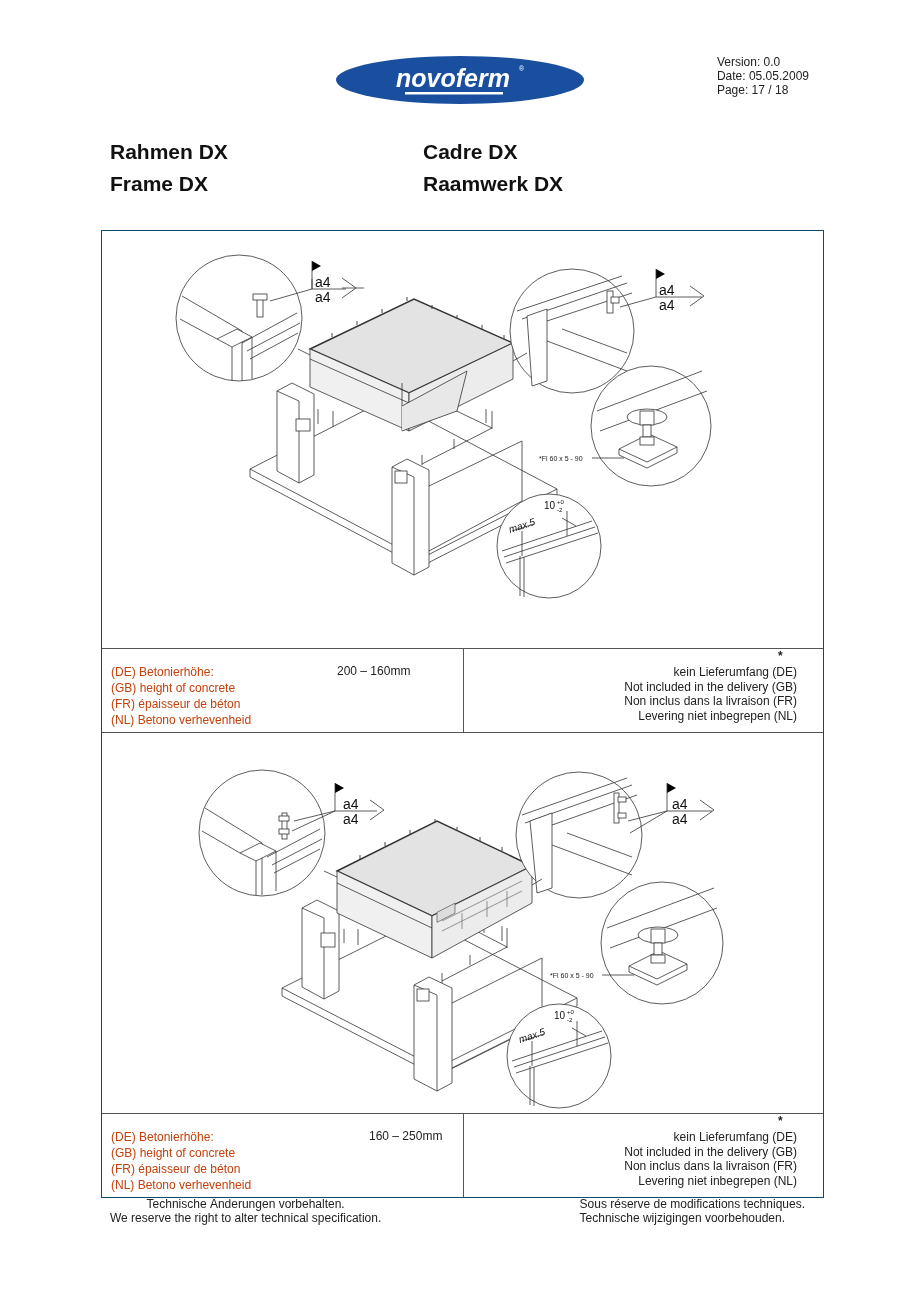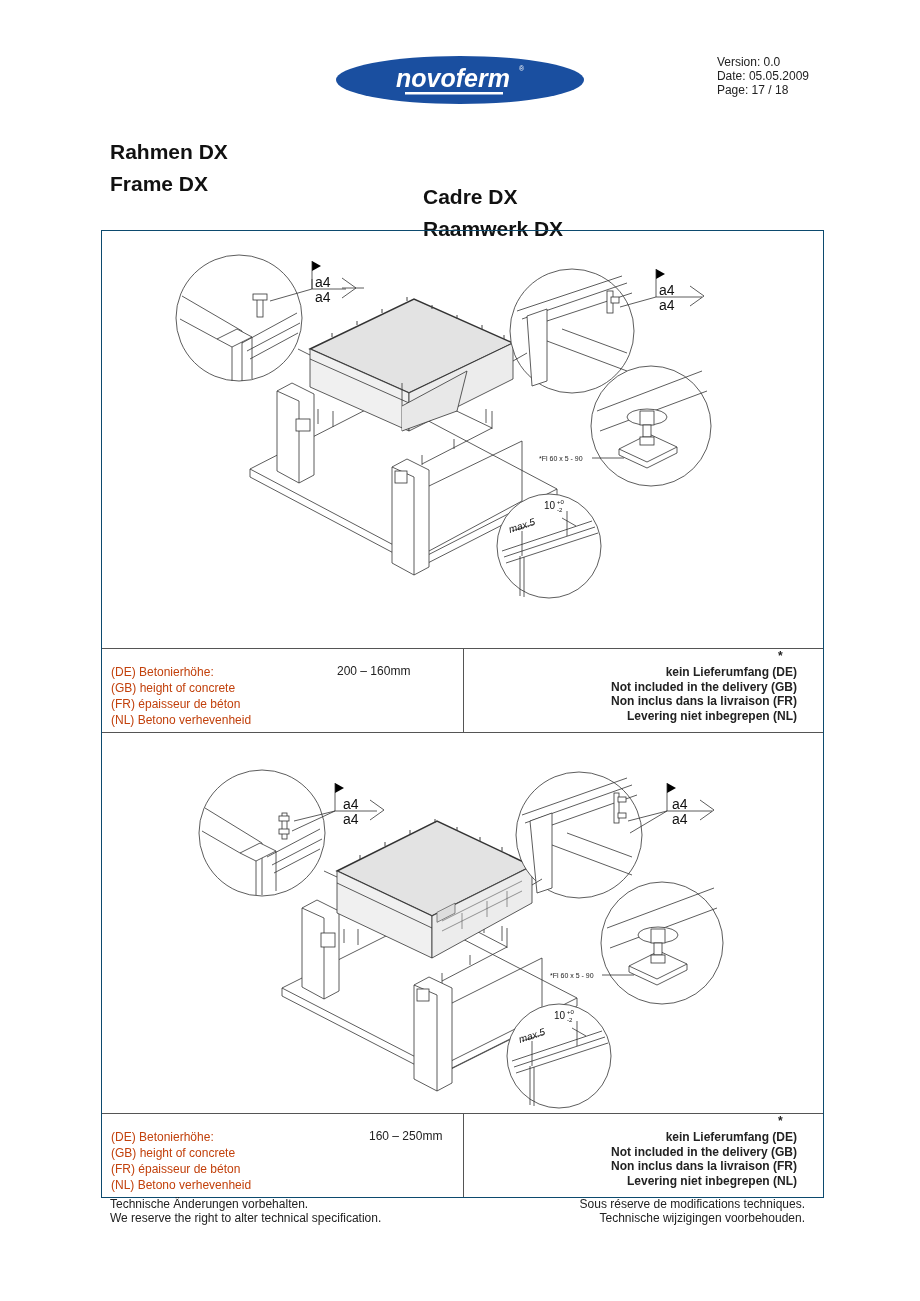--- a/index.html
+++ b/index.html
@@ -2,33 +2,33 @@
 <html><head>
 <meta charset="utf-8">
 <style>
   html, body { margin: 0; padding: 0; background: #ffffff; }
   body { width: 920px; height: 1301px; position: relative; font-family: "Liberation Sans", sans-serif; color: #111; overflow: hidden; }
   .abs { position: absolute; }
   .logo { left: 335px; top: 55px; width: 250px; height: 50px; }
   .meta { right: 111px; top: 55px; font-size: 12px; line-height: 14px; color: #222; }
   .title { font-weight: bold; font-size: 21px; line-height: 32px; }
   .t-left { left: 110px; top: 136px; }
-  .t-right { left: 423px; top: 136px; margin-top: 45px; }
+  .t-right { left: 423px; top: 136px; }
   .sheet { left: 101px; top: 230px; width: 721px; height: 966px; border: 1px solid #0c4a6e; box-sizing: content-box; }
   .hline { position: absolute; left: 0; width: 721px; height: 1px; background: #555; }
   .vline { position: absolute; width: 1px; background: #555; }
   .drawing { position: absolute; left: 0; width: 721px; }
   .cell-left { position: absolute; left: 9px; font-size: 12px; line-height: 16px; color: #c2410c; }
   .cell-left div { white-space: nowrap; }
   .range { position: absolute; font-size: 12px; color: #222; }
-  .cell-right { position: absolute; right: 26px; text-align: right; font-size: 12px; line-height: 14.5px; color: #222; font-weight: bold; }
+  .cell-right { position: absolute; right: 26px; text-align: right; font-size: 12px; line-height: 14.5px; color: #222; }
   .star { position: absolute; font-size: 12px; font-weight: bold; color: #222; }
   .footer { top: 1197px; font-size: 12px; line-height: 14px; color: #222; }
-  .f-left { left: 110px; }
-  .f-right { right: 115px; text-align: right; }
+  .f-left { left: 110px; text-align: center; }
+  .f-right { right: 115px; text-align: left; }
   svg text { font-family: "Liberation Sans", sans-serif; }
 </style>
 </head>
 <body>
 
 <div class="abs logo">
   <svg width="250" height="50" viewBox="0 0 250 50">
     <ellipse cx="125" cy="25" rx="124" ry="24" fill="#1a4fa0"></ellipse>
     <text x="118" y="32" text-anchor="middle" fill="#fff" font-size="25" font-weight="bold" font-style="italic">novoferm</text>
     <rect x="70" y="37" width="98" height="2.5" fill="#fff"></rect>

